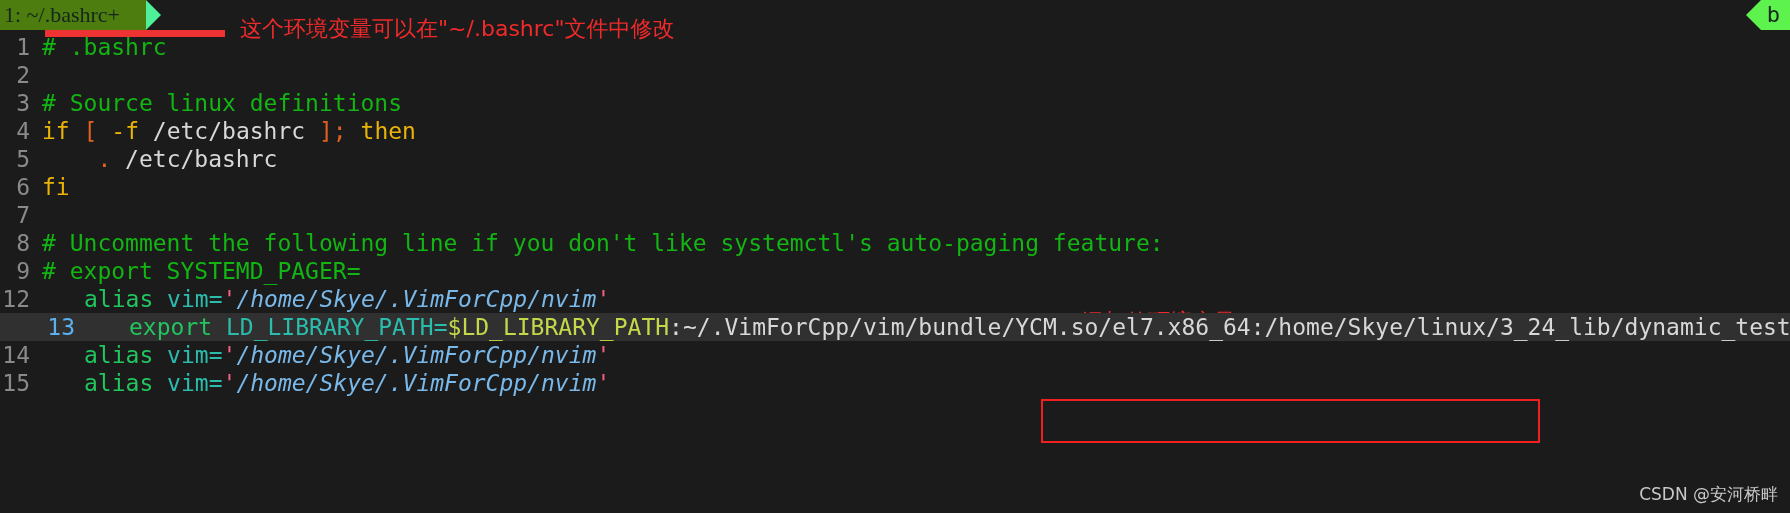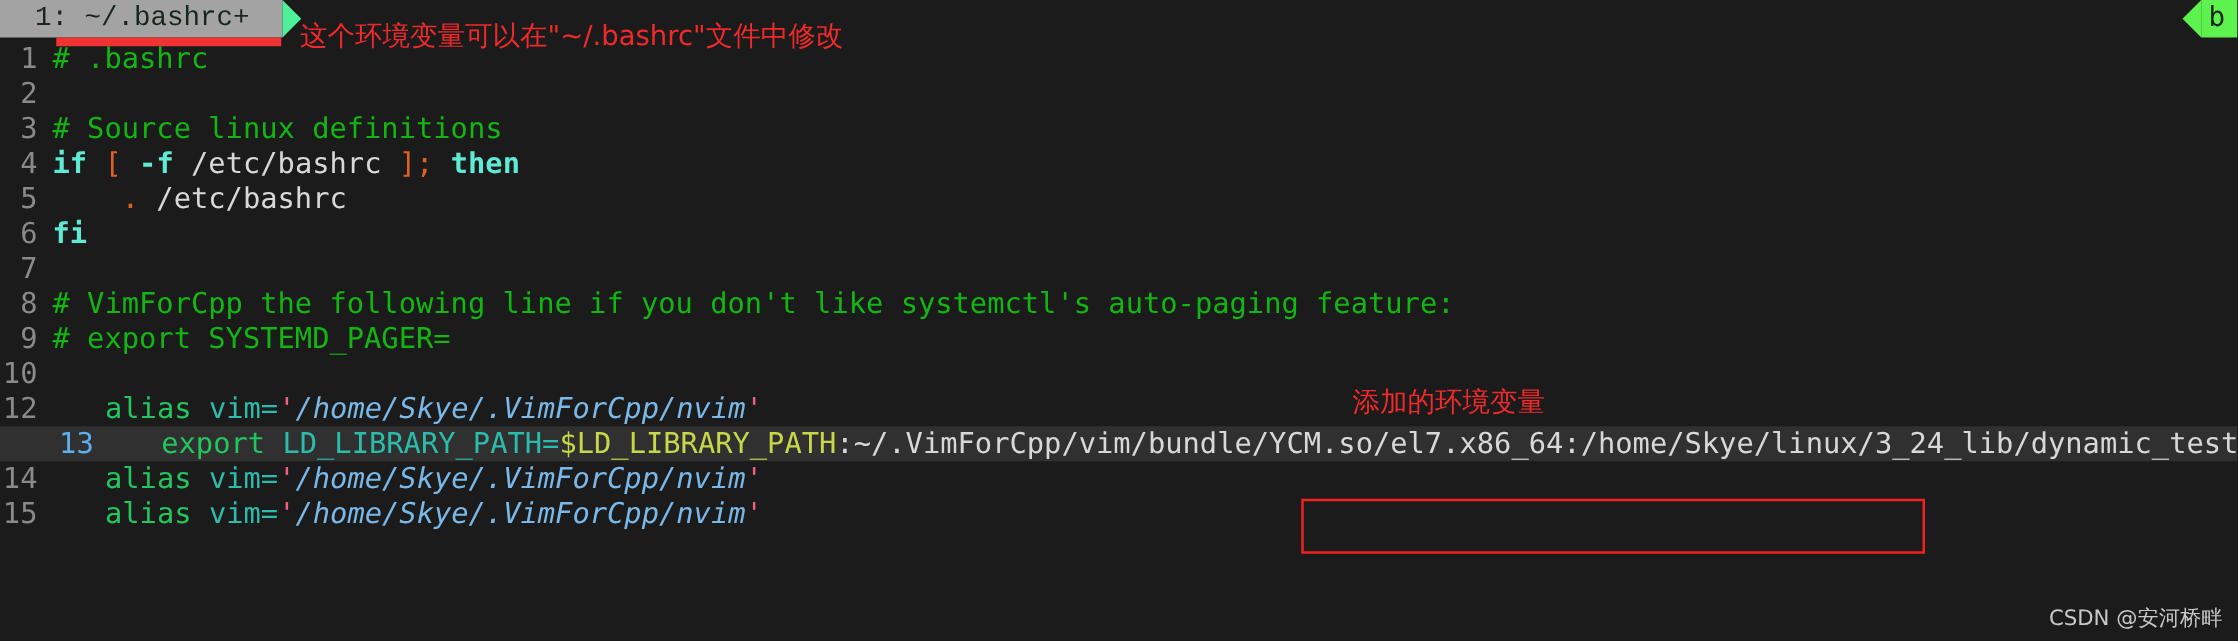--- a/index.html
+++ b/index.html
@@ -11,24 +11,24 @@
     font-family:"DejaVu Sans Mono","Liberation Mono",monospace;
   }
 
   
   .tabline{
     position:relative; height:30px; width:100%;
     background:#1b1b1b;
   }
   .tab-left{
     position:absolute; left:0; top:0;
-    height:30px; padding:0 26px 0 28px;
-    background:#a3a3a3; color:#15261c;
+    height:30px; padding:0 26px 0 4px;
+    background:#4d7c0f; color:#15261c;
     font-size:22px; line-height:30px;
-    font-family:Liberation Mono, monospace;
+    font-family:Liberation Serif, serif;
     white-space:nowrap;
   }
   .tab-left::after{
     content:""; position:absolute; right:-15px; top:0;
     border-left:15px solid #4ff09a;
     border-top:15px solid transparent;
     border-bottom:15px solid transparent;
   }
   .tab-right{
     position:absolute; right:0; top:0;
@@ -73,21 +73,21 @@
   .row.current{ background:#303030;padding-left:45px; }
   .lnum{
     width:42px; text-align:right; padding-right:12px;
     color:#8a8a8a; flex:0 0 auto;
   }
   .row.current .lnum{ color:#5cb0f0; }
   .src{ flex:1 1 auto; white-space:pre; }
 
   
   .c-comment { color:#12b512; }
-  .c-keyword { color:#5eead4;font-weight:bold; }
+  .c-keyword { color:#eab308; }
   .c-bracket { color:#e06020; }
   .c-plain   { color:#d8d8d8; }
   .c-alias   { color:#22c55e;margin-left:42px; }
   .c-ident   { color:#2bbcac; }
   .c-string  { color:#79b8e8;font-style:italic; }
   .c-quote   { color:#f4617f; }
   .c-var     { color:#c4d84a; }
   .c-dot     { color:#e06020; }
 
   .cursor{
@@ -126,23 +126,22 @@
 <div class="annot" id="annot-env">添加的环境变量</div>
 
 <div class="code" id="code-area">
     <div class="row"><span class="lnum">1</span><span class="src"><span class="c-comment"># .bashrc</span></span></div>
     <div class="row"><span class="lnum">2</span><span class="src"></span></div>
     <div class="row"><span class="lnum">3</span><span class="src"><span class="c-comment"># Source linux definitions</span></span></div>
     <div class="row"><span class="lnum">4</span><span class="src"><span class="c-keyword">if</span><span class="c-plain"> </span><span class="c-bracket">[</span><span class="c-plain"> </span><span class="c-keyword">-f</span><span class="c-plain"> /etc/bashrc </span><span class="c-bracket">];</span><span class="c-plain"> </span><span class="c-keyword">then</span></span></div>
     <div class="row"><span class="lnum">5</span><span class="src"><span class="c-plain">    </span><span class="c-dot">.</span><span class="c-plain"> /etc/bashrc</span></span></div>
     <div class="row"><span class="lnum">6</span><span class="src"><span class="c-keyword">fi</span></span></div>
     <div class="row"><span class="lnum">7</span><span class="src"></span></div>
-    <div class="row"><span class="lnum">8</span><span class="src"><span class="c-comment"># VimForCpp the following line if you don't like systemctl's auto-paging feature:</span></span></div>
+    <div class="row"><span class="lnum">8</span><span class="src"><span class="c-comment"># Uncomment the following line if you don't like systemctl's auto-paging feature:</span></span></div>
     <div class="row"><span class="lnum">9</span><span class="src"><span class="c-comment"># export SYSTEMD_PAGER=</span></span></div>
-    <div class="row"><span class="lnum">10</span><span class="src"></span></div>
     <div class="row"><span class="lnum">12</span><span class="src"><span class="c-alias">alias</span><span class="c-plain"> </span><span class="c-ident">vim</span><span class="c-ident">=</span><span class="c-quote">'</span><span class="c-string">/home/Skye/.VimForCpp/nvim</span><span class="c-quote">'</span></span></div>
     <div class="row current"><span class="lnum">13</span><span class="src"><span class="c-alias">export</span><span class="c-plain"> </span><span class="c-ident">LD_LIBRARY_PATH</span><span class="c-ident">=</span><span class="c-var">$LD_LIBRARY_PATH</span><span class="c-plain">:~/.VimForCpp/vim/bundle/YCM.so/el7.x86_64:/home/Skye/linux/3_24_lib/dynamic_test</span><span class="cursor"></span></span></div>
     <div class="row"><span class="lnum">14</span><span class="src"><span class="c-alias">alias</span><span class="c-plain"> </span><span class="c-ident">vim</span><span class="c-ident">=</span><span class="c-quote">'</span><span class="c-string">/home/Skye/.VimForCpp/nvim</span><span class="c-quote">'</span></span></div>
     <div class="row"><span class="lnum">15</span><span class="src"><span class="c-alias">alias</span><span class="c-plain"> </span><span class="c-ident">vim</span><span class="c-ident">=</span><span class="c-quote">'</span><span class="c-string">/home/Skye/.VimForCpp/nvim</span><span class="c-quote">'</span></span></div>
   </div>
 
 <div class="redbox"></div>
 
 <div class="watermark">CSDN @安河桥畔</div>
 

